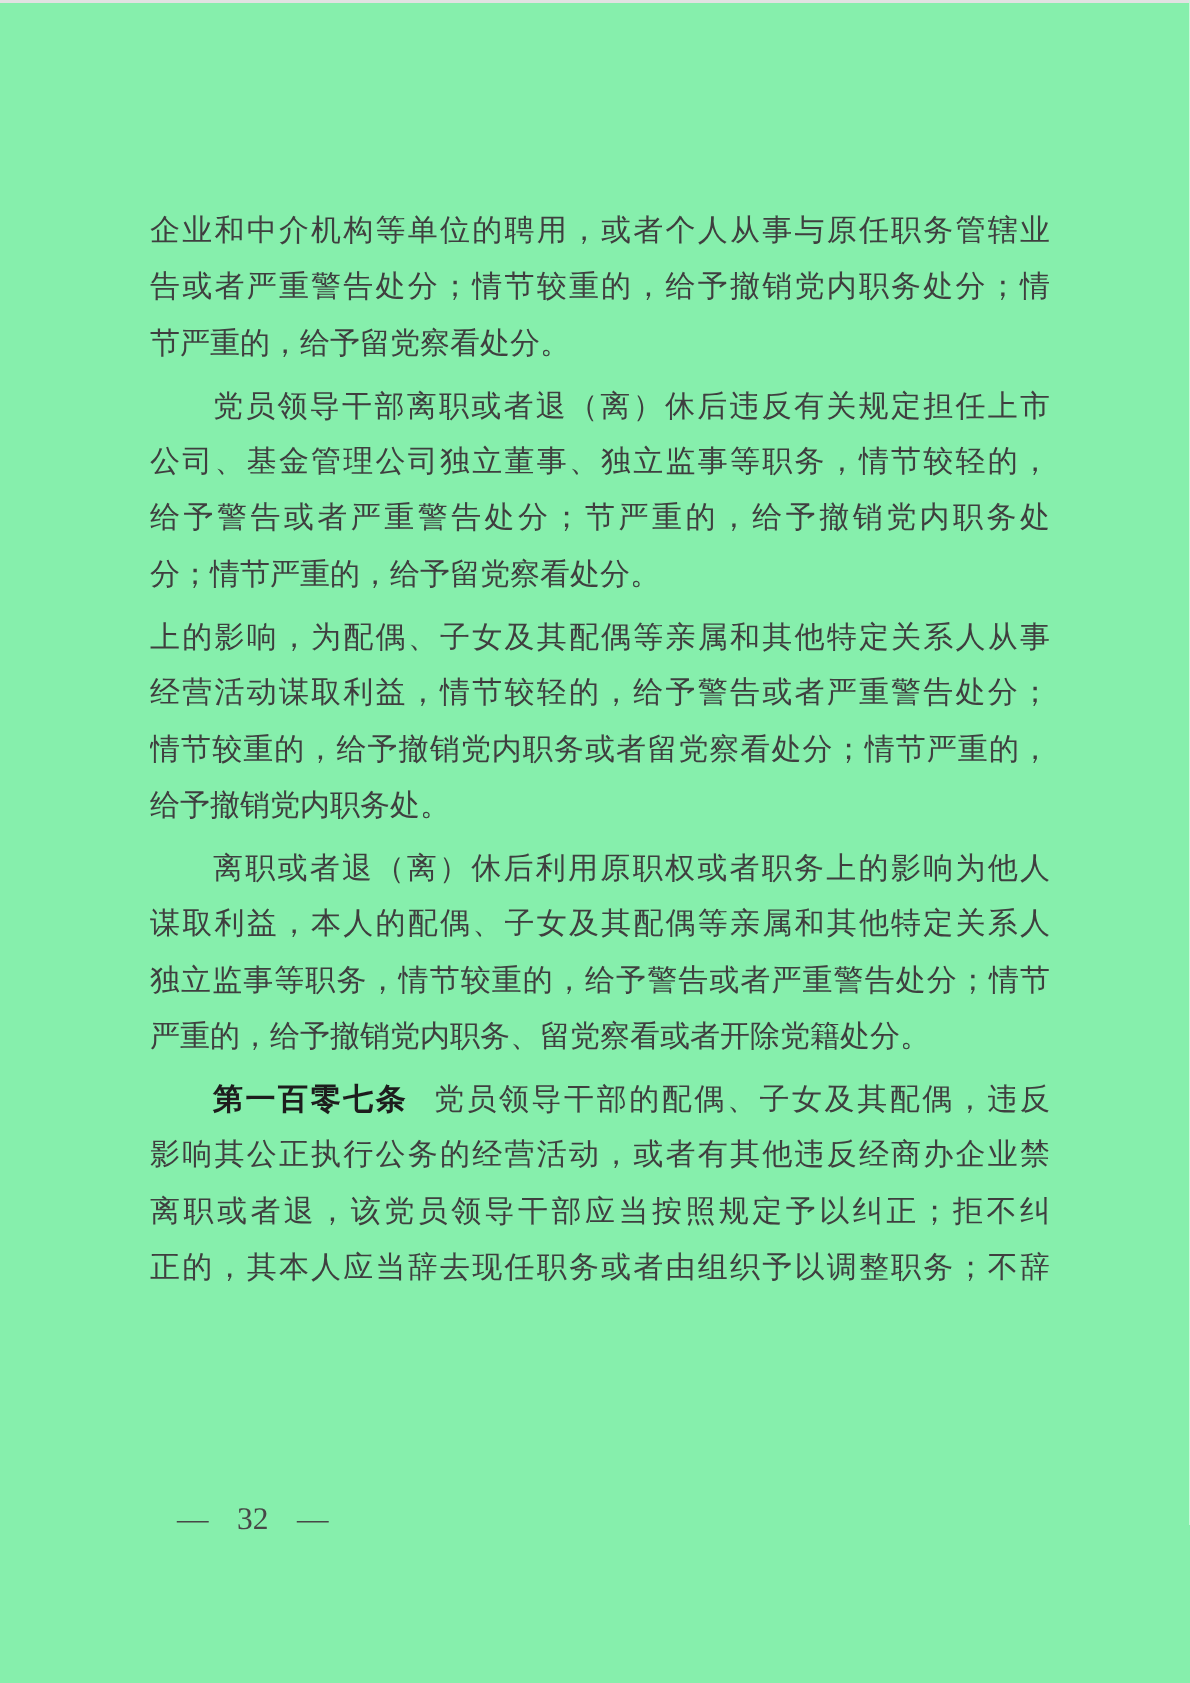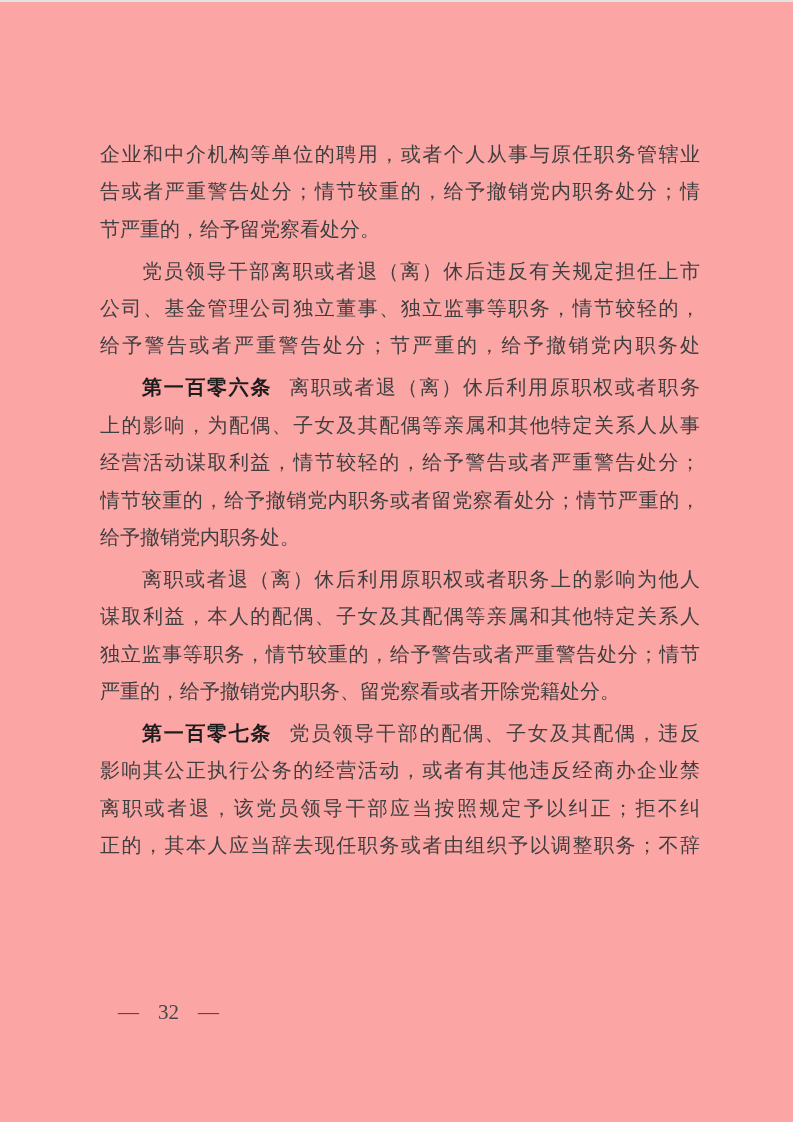--- a/index.html
+++ b/index.html
@@ -4,21 +4,21 @@
 <style>
   html, body {
     margin: 0;
     padding: 0;
     background: #ffffff;
   }
   .page {
     position: relative;
     width: 793px;
     height: 1122px;
-    background: #fca5a5;
+    background: #86efac;
     overflow: hidden;
     font-family: "Liberation Serif", serif;
     color: #3f3f3f;
   }
   
   .scan-edge {
     position: absolute;
     top: 0; left: 0;
     width: 100%;
     height: 2px;
@@ -81,26 +81,24 @@
     <div class="para">
       <div class="line">企业和中介机构等单位的聘用，或者个人从事与原任职务管辖业</div>
       <div class="line">告或者严重警告处分；情节较重的，给予撤销党内职务处分；情</div>
       <div class="line end">节严重的，给予留党察看处分。</div>
     </div>
 
     <div class="para">
       <div class="line indent">党员领导干部离职或者退（离）休后违反有关规定担任上市</div>
       <div class="line">公司、基金管理公司独立董事、独立监事等职务，情节较轻的，</div>
       <div class="line">给予警告或者严重警告处分；节严重的，给予撤销党内职务处</div>
+      <div class="line end">分；情节严重的，给予留党察看处分。</div>
     </div>
 
     <div class="para">
-      <div class="line indent">
-        <span class="term">第一百零六条</span><span>离职或者退（离）休后利用原职权或者职务</span>
-      </div>
       <div class="line">上的影响，为配偶、子女及其配偶等亲属和其他特定关系人从事</div>
       <div class="line">经营活动谋取利益，情节较轻的，给予警告或者严重警告处分；</div>
       <div class="line">情节较重的，给予撤销党内职务或者留党察看处分；情节严重的，</div>
       <div class="line end">给予撤销党内职务处。</div>
     </div>
 
     <div class="para">
       <div class="line indent">离职或者退（离）休后利用原职权或者职务上的影响为他人</div>
       <div class="line">谋取利益，本人的配偶、子女及其配偶等亲属和其他特定关系人</div>
       <div class="line">独立监事等职务，情节较重的，给予警告或者严重警告处分；情节</div>

